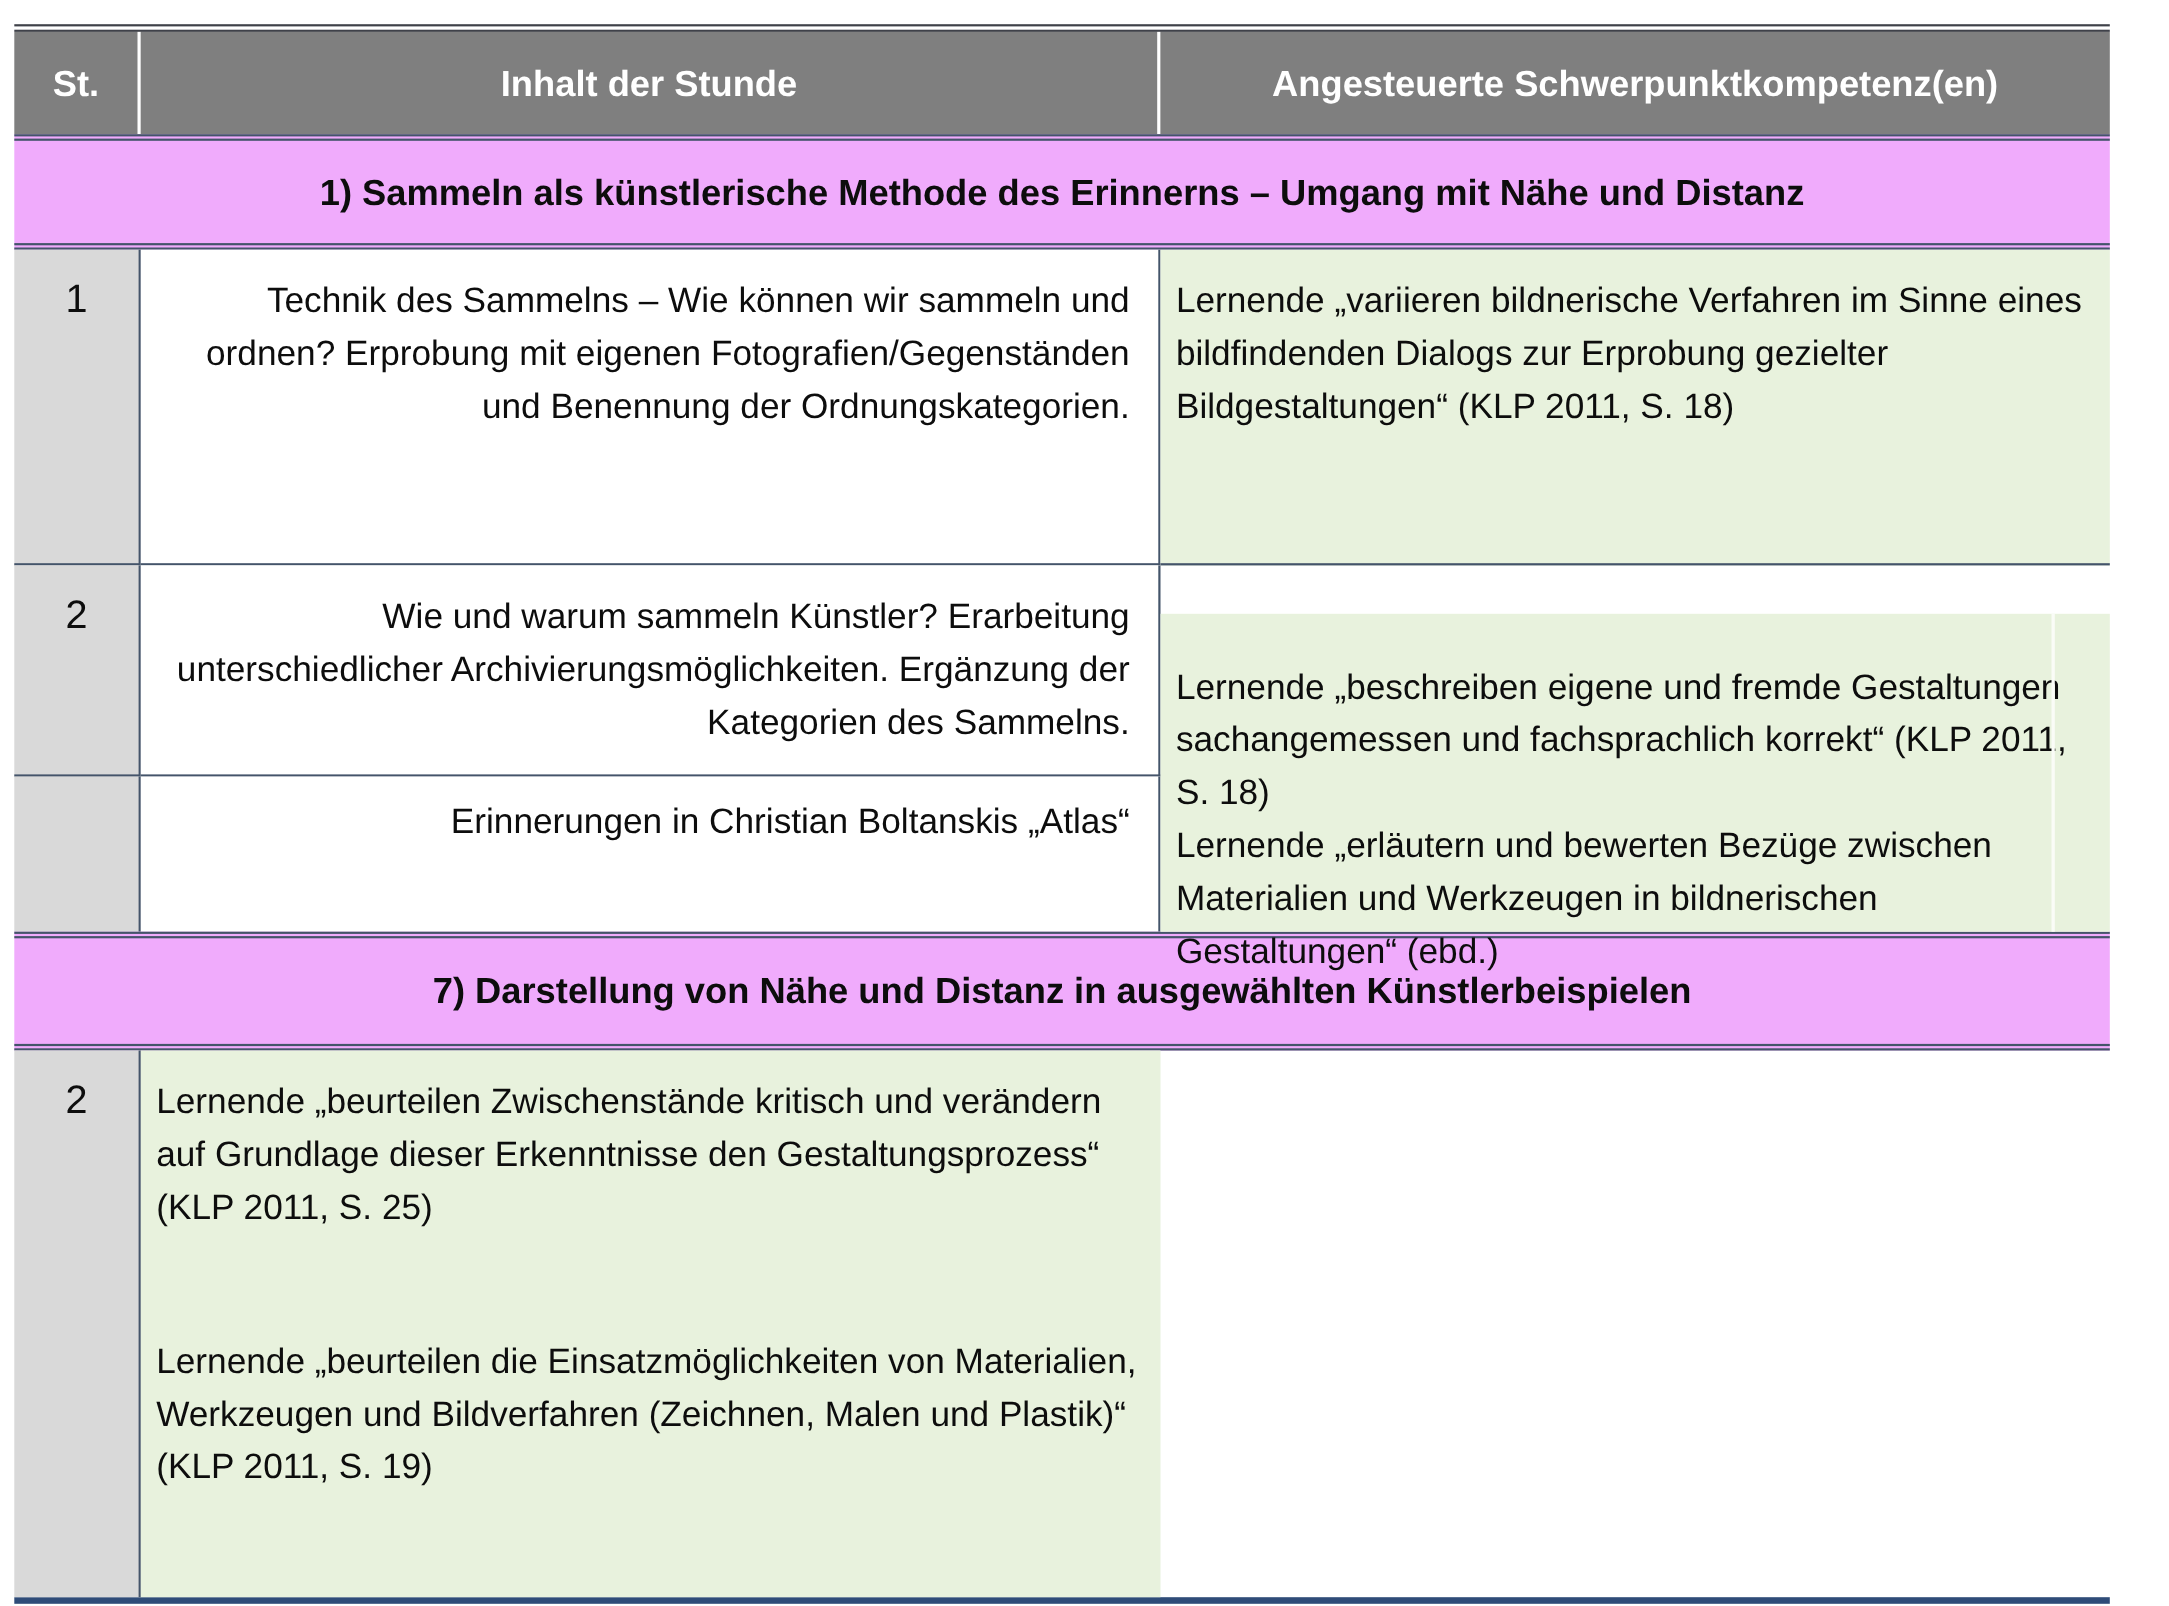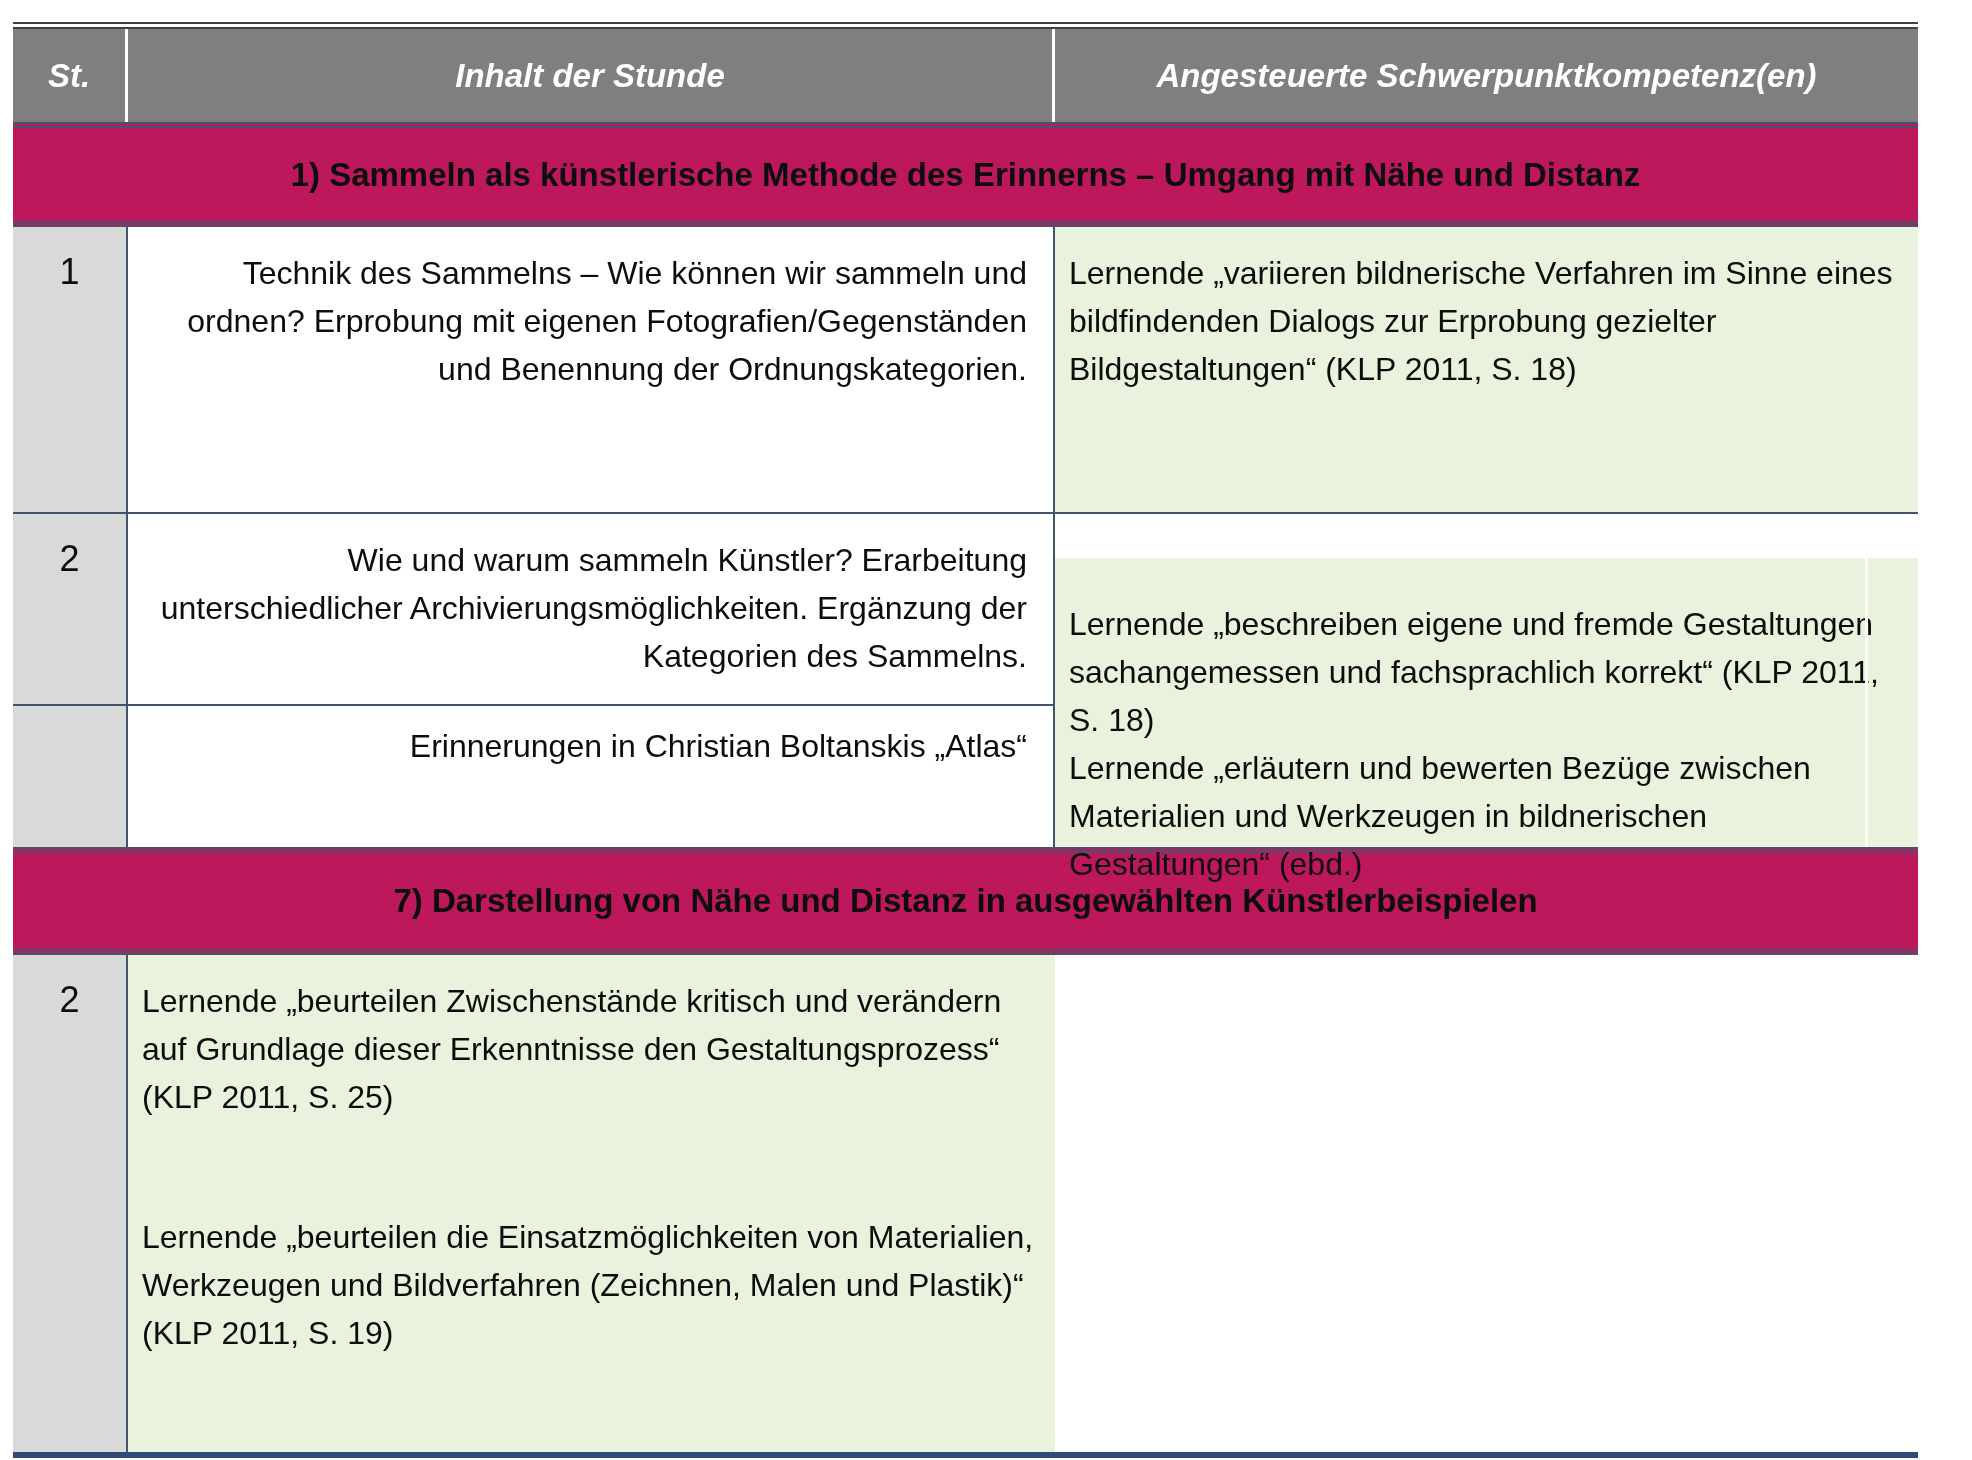--- a/index.html
+++ b/index.html
@@ -28,28 +28,27 @@
   .lesson-table > div{ box-sizing:border-box; }
 
   
   .th{
     background:#7f7f7f;
     color:#ffffff;
     font-weight:bold;
     font-size:33px;
     display:flex; align-items:center; justify-content:center;
     text-align:center;
-    font-style:italic;
   }
   .th-sep{ border-right:3px solid #ffffff; }
 
   
   .section-row{
     grid-column:1 / 4;
-    background:#be185d;
+    background:#f0abfc;
     border-top:6px double #44546a;
     border-bottom:6px double #44546a;
     display:flex; align-items:center; justify-content:center;
     font-weight:bold;
     font-size:33px;
     text-align:center;
     padding:0 30px;
   }
 
   

